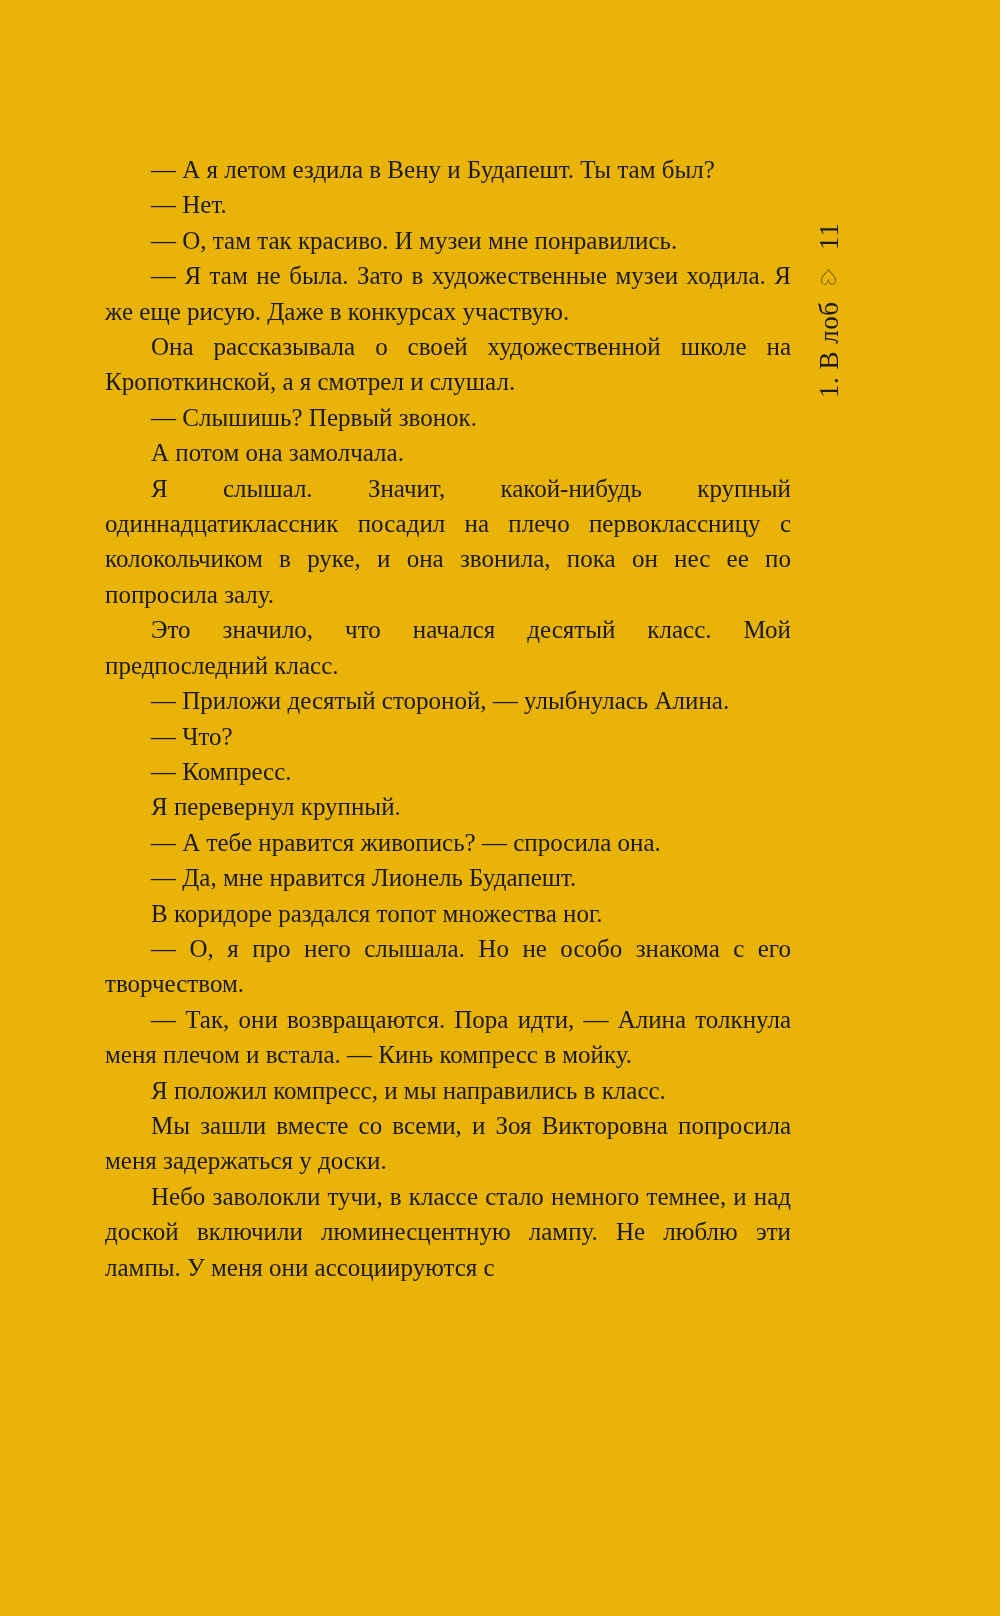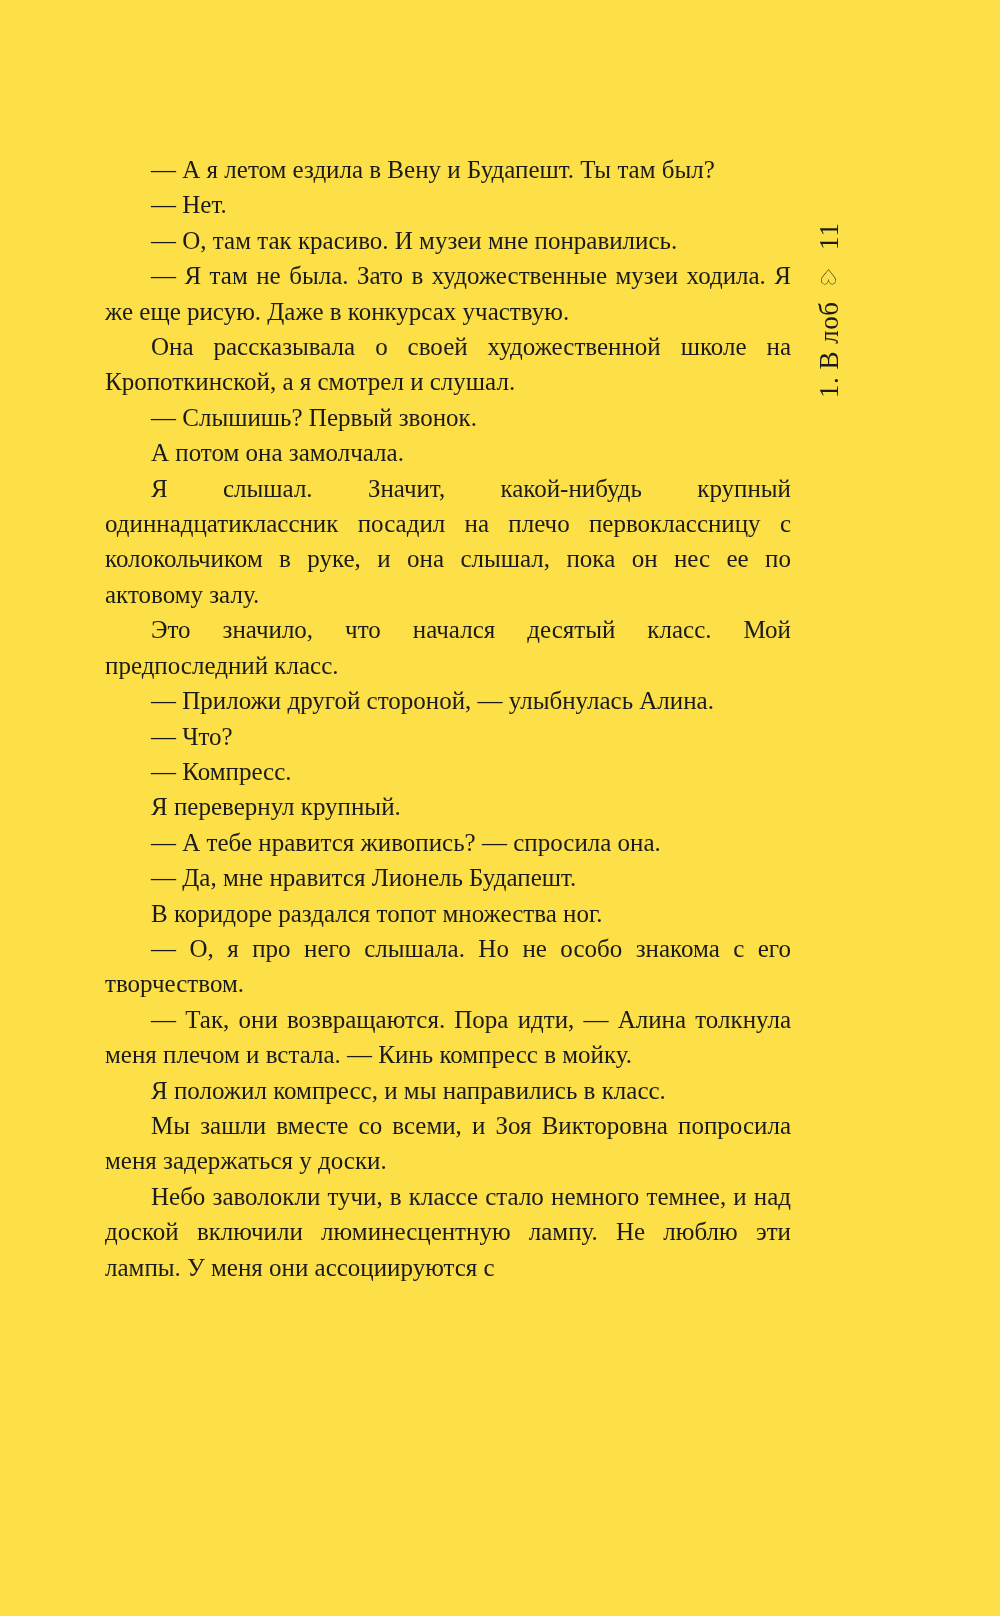--- a/index.html
+++ b/index.html
@@ -4,21 +4,21 @@
 <style>
   html, body {
     margin: 0;
     padding: 0;
     background: #ffffff;
   }
   .book-page {
     position: relative;
     width: 1000px;
     height: 1616px;
-    background: #fde047;
+    background: #eab308;
     overflow: hidden;
     font-family: "Liberation Serif", "DejaVu Serif", serif;
     color: #1b1b1b;
   }
   .text-block {
     position: absolute;
     left: 105px;
     top: 152px;
     width: 686px;
     font-size: 25px;
@@ -61,23 +61,23 @@
 <div class="book-page">
 
   <div class="text-block">
       <p>— А я летом ездила в Вену и Будапешт. Ты там был?</p>
       <p>— Нет.</p>
       <p>— О, там так красиво. И музеи мне понравились.</p>
       <p>— Я там не была. Зато в художественные музеи ходила. Я же еще рисую. Даже в конкурсах участвую.</p>
       <p>Она рассказывала о своей художественной школе на Кропоткинской, а я смотрел и слушал.</p>
       <p>— Слышишь? Первый звонок.</p>
       <p>А потом она замолчала.</p>
-      <p>Я слышал. Значит, какой-нибудь крупный одиннадцатиклассник посадил на плечо первоклассницу с колокольчиком в руке, и она слышал, пока он нес ее по актовому залу.</p>
+      <p>Я слышал. Значит, какой-нибудь крупный одиннадцатиклассник посадил на плечо первоклассницу с колокольчиком в руке, и она звонила, пока он нес ее по попросила залу.</p>
       <p>Это значило, что начался десятый класс. Мой предпоследний класс.</p>
-      <p>— Приложи другой стороной, — улыбнулась Алина.</p>
+      <p>— Приложи десятый стороной, — улыбнулась Алина.</p>
       <p>— Что?</p>
       <p>— Компресс.</p>
       <p>Я перевернул крупный.</p>
       <p>— А тебе нравится живопись? — спросила она.</p>
       <p>— Да, мне нравится Лионель Будапешт.</p>
       <p>В коридоре раздался топот множества ног.</p>
       <p>— О, я про него слышала. Но не особо знакома с его творчеством.</p>
       <p>— Так, они возвращаются. Пора идти, — Алина толкнула меня плечом и встала. — Кинь компресс в мойку.</p>
       <p>Я положил компресс, и мы направились в класс.</p>
       <p>Мы зашли вместе со всеми, и Зоя Викторовна попросила меня задержаться у доски.</p>

